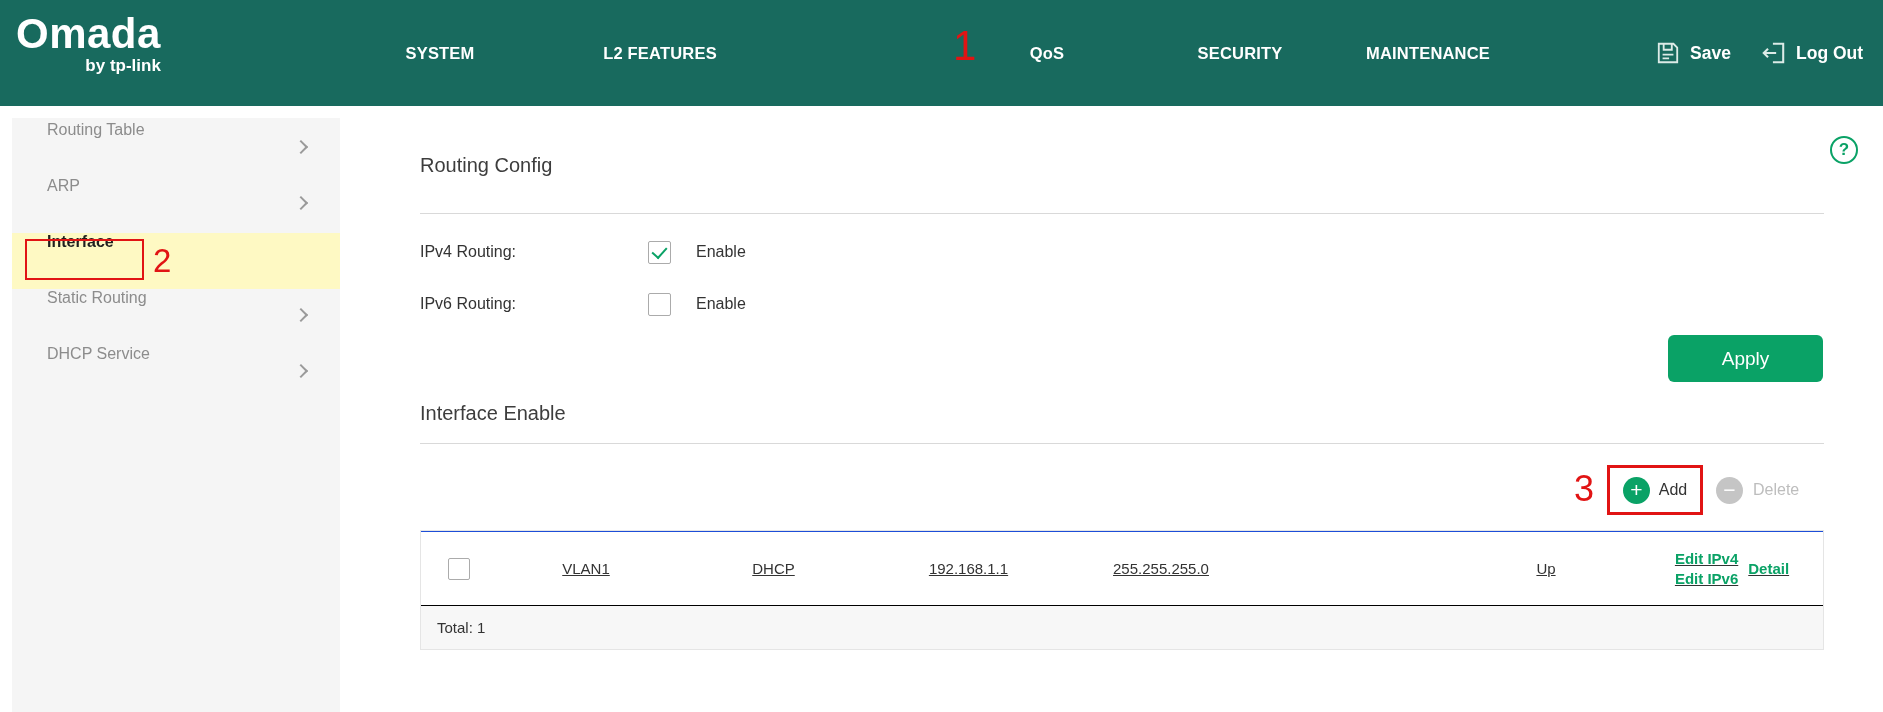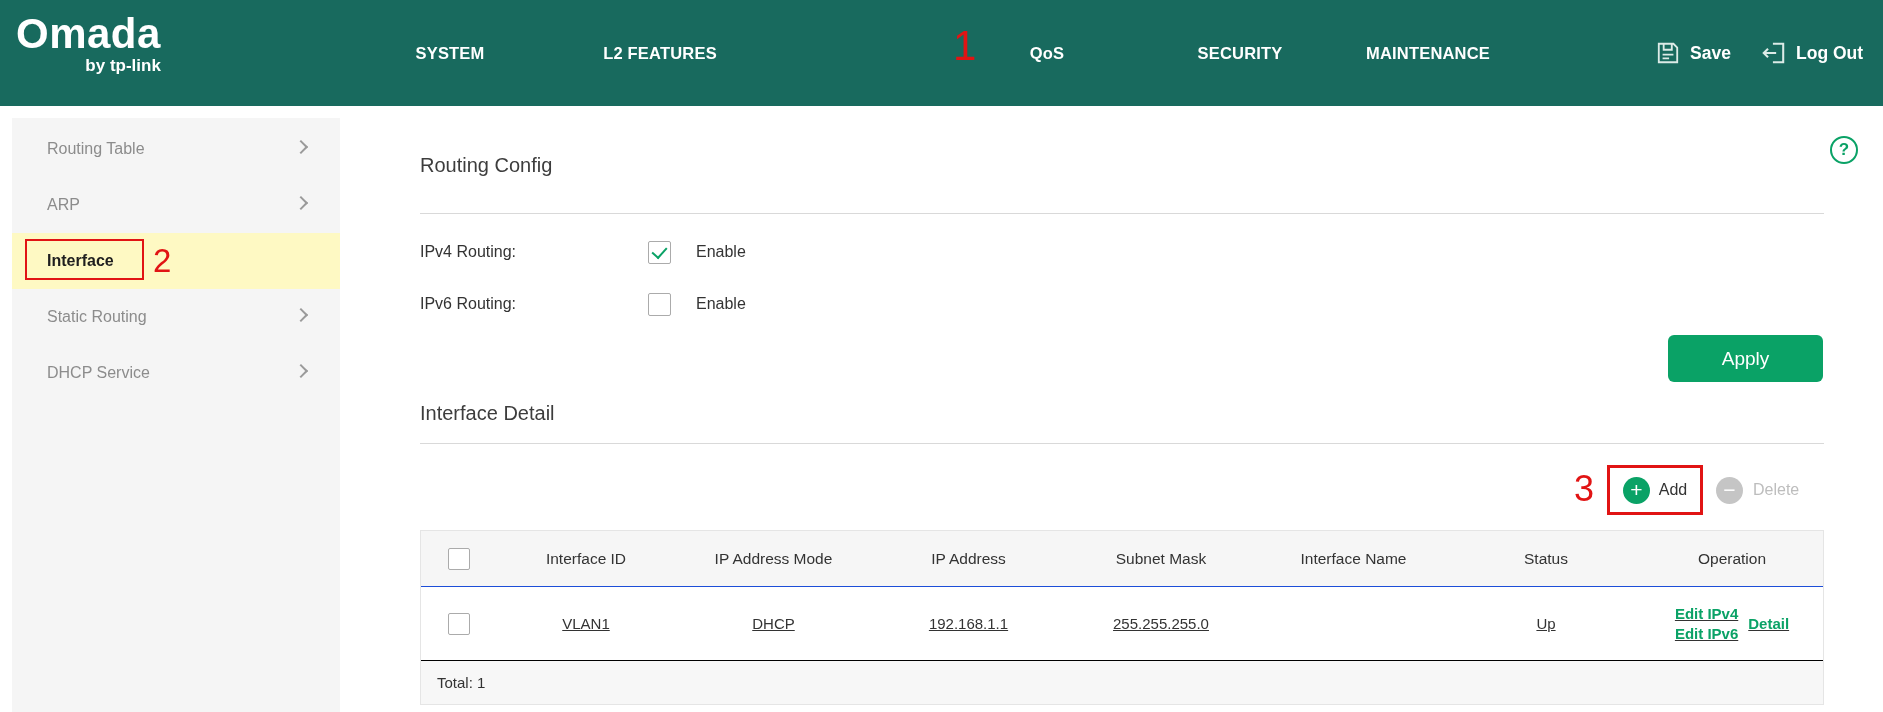--- a/index.html
+++ b/index.html
@@ -7,36 +7,36 @@
     font-family:"Liberation Sans", sans-serif; color:#333; }
   .stage { position:relative; width:1883px; height:712px; }
 
   
   .navbar { position:absolute; left:0; top:0; width:1883px; height:106px; background:#186a5e; }
   .logo { position:absolute; left:16px; top:10px; color:#fff; }
   .logo-name { font-size:42px; font-weight:bold; letter-spacing:0.5px; line-height:48px; }
   .logo-byline { font-size:17px; font-weight:bold; text-align:right; line-height:20px; margin-top:-2px; }
   .nav-item { position:absolute; top:0; height:106px; display:flex; align-items:center;
     transform:translateX(-50%); color:#fff; font-size:16.5px; font-weight:600; letter-spacing:0.2px; cursor:pointer; }
-  .nav-system { left:450px; } .nav-l2 { left:660px; } .nav-qos { left:1047px; }
+  .nav-system { left:440px; } .nav-l2 { left:660px; } .nav-qos { left:1047px; }
   .nav-security { left:1240px; } .nav-maintenance { left:1428px; }
   .nav-tab-active { position:absolute; left:746px; top:0; width:197px; height:118px; background:#fff;
     display:flex; align-items:center; justify-content:center; padding-bottom:14px; cursor:pointer; }
   .nav-tab-active .tab-label { color:#0aa266; font-size:16.5px; font-weight:bold; letter-spacing:0.2px; }
   .tab-redbox { position:absolute; left:7px; top:25px; width:183px; height:74px; border:3px solid #e11414; }
   .annot { color:#e11414; font-weight:400; }
   .annot-1 { position:absolute; left:953px; top:22px; font-size:42px; line-height:48px; }
   .nav-action { position:absolute; top:0; height:106px; display:flex; align-items:center; gap:9px;
     color:#fff; font-size:17.5px; font-weight:600; cursor:pointer; }
   .nav-save { left:1655px; } .nav-logout { left:1761px; }
   .nav-action svg { display:block; }
 
   
   .sidebar { position:absolute; left:12px; top:118px; width:328px; height:594px; background:#f5f5f5; padding-top:3px; }
-  .side-item { position:relative; height:56px; display:flex; align-items:center; padding-left:35px;
+  .side-item { position:relative; height:56px; display:flex; align-items:flex-start; padding-left:35px;
     color:#8c8c8c; font-size:16px; cursor:pointer; }
   .side-item.active { background:#fef9c3; color:#1f1f1f; font-weight:bold; }
   .chev { position:absolute; right:34px; top:50%; width:10px; height:10px; margin-top:-7px;
     border-top:2px solid #9a9a9a; border-right:2px solid #9a9a9a; transform:rotate(45deg); }
   .side-redbox { position:absolute; left:13px; top:6px; width:119px; height:41px; border:2px solid #e11414; }
   .annot-2 { position:absolute; left:141px; top:9px; font-size:33px; line-height:38px; }
 
   
   .main { position:absolute; left:340px; top:106px; width:1543px; height:606px; background:#fff; }
   .help { position:absolute; left:1490px; top:30px; width:28px; height:28px; border:2px solid #0aa266;
@@ -165,46 +165,34 @@
     </div>
 
     <div class="form-row fr-ipv6">
       <div class="form-label">IPv6 Routing:</div>
       <div class="cb"></div>
       <div class="cb-label">Enable</div>
     </div>
 
     <button class="apply-btn">Apply</button>
 
-    <div class="section-title t-interface">Interface Detail</div>
+    <div class="section-title t-interface">Interface Enable</div>
     <div class="divider d2"></div>
 
     <div class="annot annot-3">3</div>
     <div class="tool-redbox">
       <span class="circle-btn circle-add">+</span>
       <span class="tool-label">Add</span>
     </div>
     <div class="tool-delete">
       <span class="circle-btn circle-del">−</span>
       <span class="tool-label">Delete</span>
     </div>
 
     <div class="tbl">
-      <div class="tbl-grid tbl-head">
-        <div class="cell cell-cb">
-          <div class="cb"></div>
-        </div>
-        <div class="cell">Interface ID</div>
-        <div class="cell">IP Address Mode</div>
-        <div class="cell">IP Address</div>
-        <div class="cell">Subnet Mask</div>
-        <div class="cell">Interface Name</div>
-        <div class="cell">Status</div>
-        <div class="cell">Operation</div>
-      </div>
 
       <div class="tbl-grid tbl-row">
         <div class="cell cell-cb">
           <div class="cb"></div>
         </div>
         <div class="cell">VLAN1</div>
         <div class="cell">DHCP</div>
         <div class="cell">192.168.1.1</div>
         <div class="cell">255.255.255.0</div>
         <div class="cell"></div>

